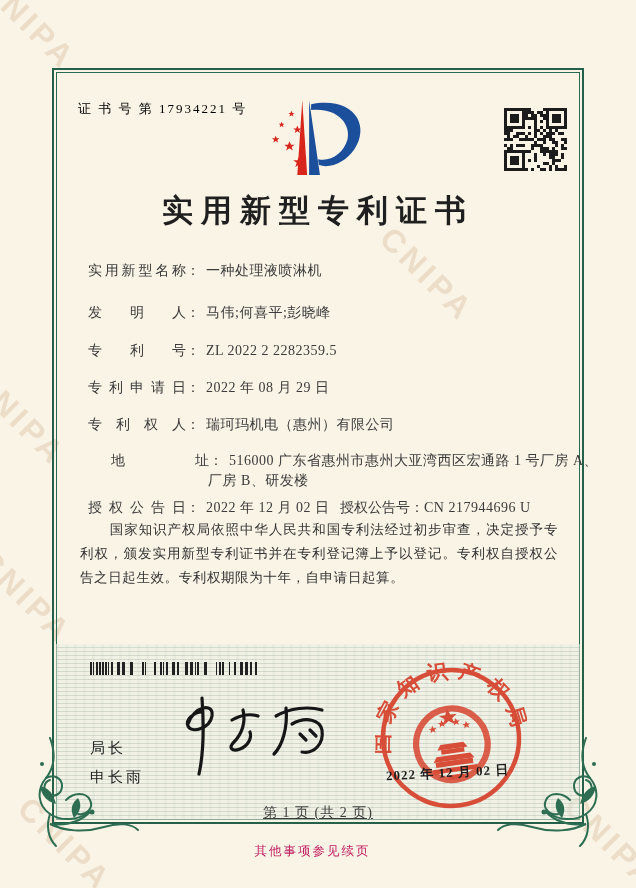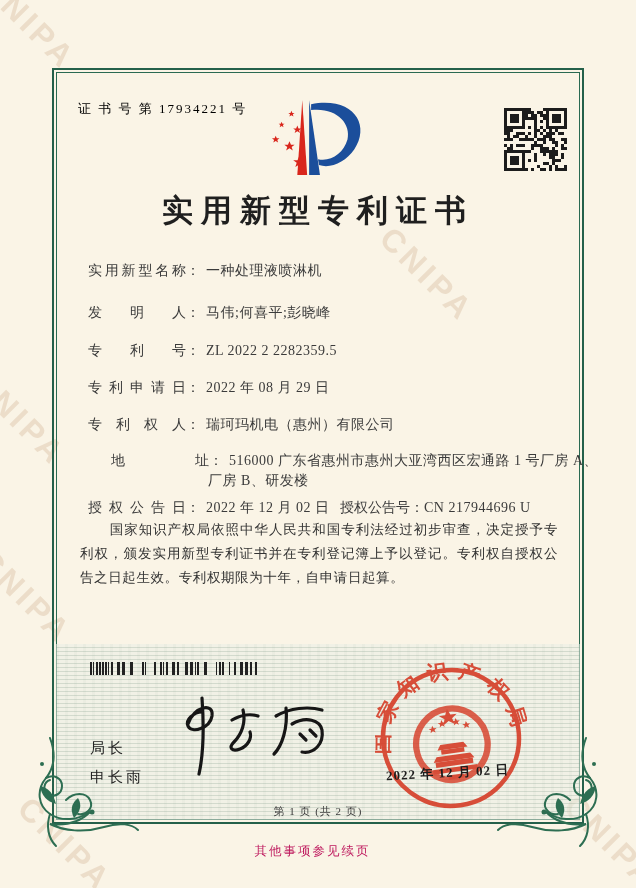--- a/index.html
+++ b/index.html
@@ -48,21 +48,21 @@
   .barcode{position:absolute;left:90px;top:662px;width:168px;height:13px;}
 
   .sig-labels{position:absolute;left:90px;top:734px;font-size:15px;color:#222;letter-spacing:3px;line-height:1.9;}
   .signature{position:absolute;left:158px;top:686px;width:190px;height:95px;}
 
   .seal{position:absolute;left:375px;top:662px;width:152px;height:152px;}
   .seal-date{position:absolute;left:386px;top:764px;font-size:13px;font-weight:bold;
              letter-spacing:1px;color:#1d1d1d;transform:rotate(-3deg);white-space:nowrap;}
 
   .pagefoot{position:absolute;left:0;top:804px;width:636px;text-align:center;
-            font-size:11px;letter-spacing:1px;color:#3d3d3d;}
+            font-size:14px;letter-spacing:1px;color:#3d3d3d;text-decoration:underline;}
   .contnote{position:absolute;left:0;top:843px;width:625px;text-align:center;
             font-size:12.5px;letter-spacing:2px;color:#be185d;}
 
   .corner{position:absolute;width:115px;height:118px;}
   .corner.bl{left:26px;top:734px;}
   .corner.br{left:495px;top:734px;transform:scaleX(-1);}
 </style>
 </head>
 <body>
 

